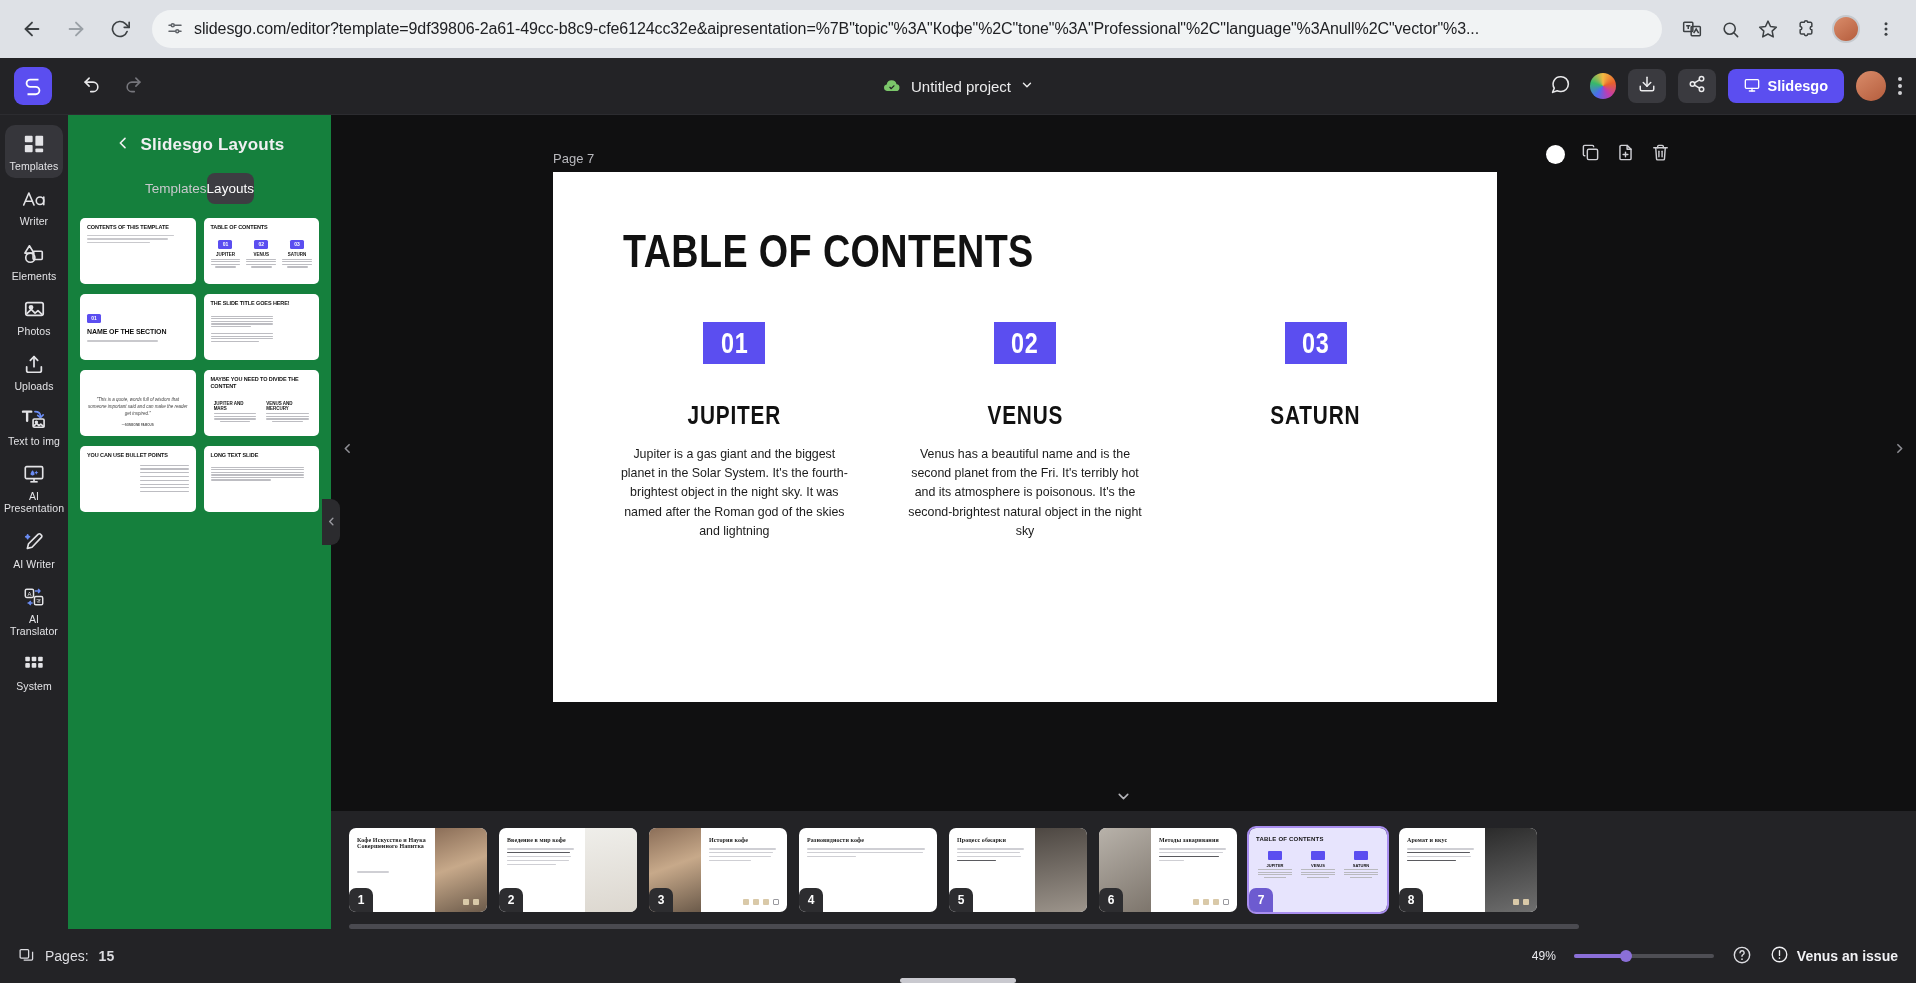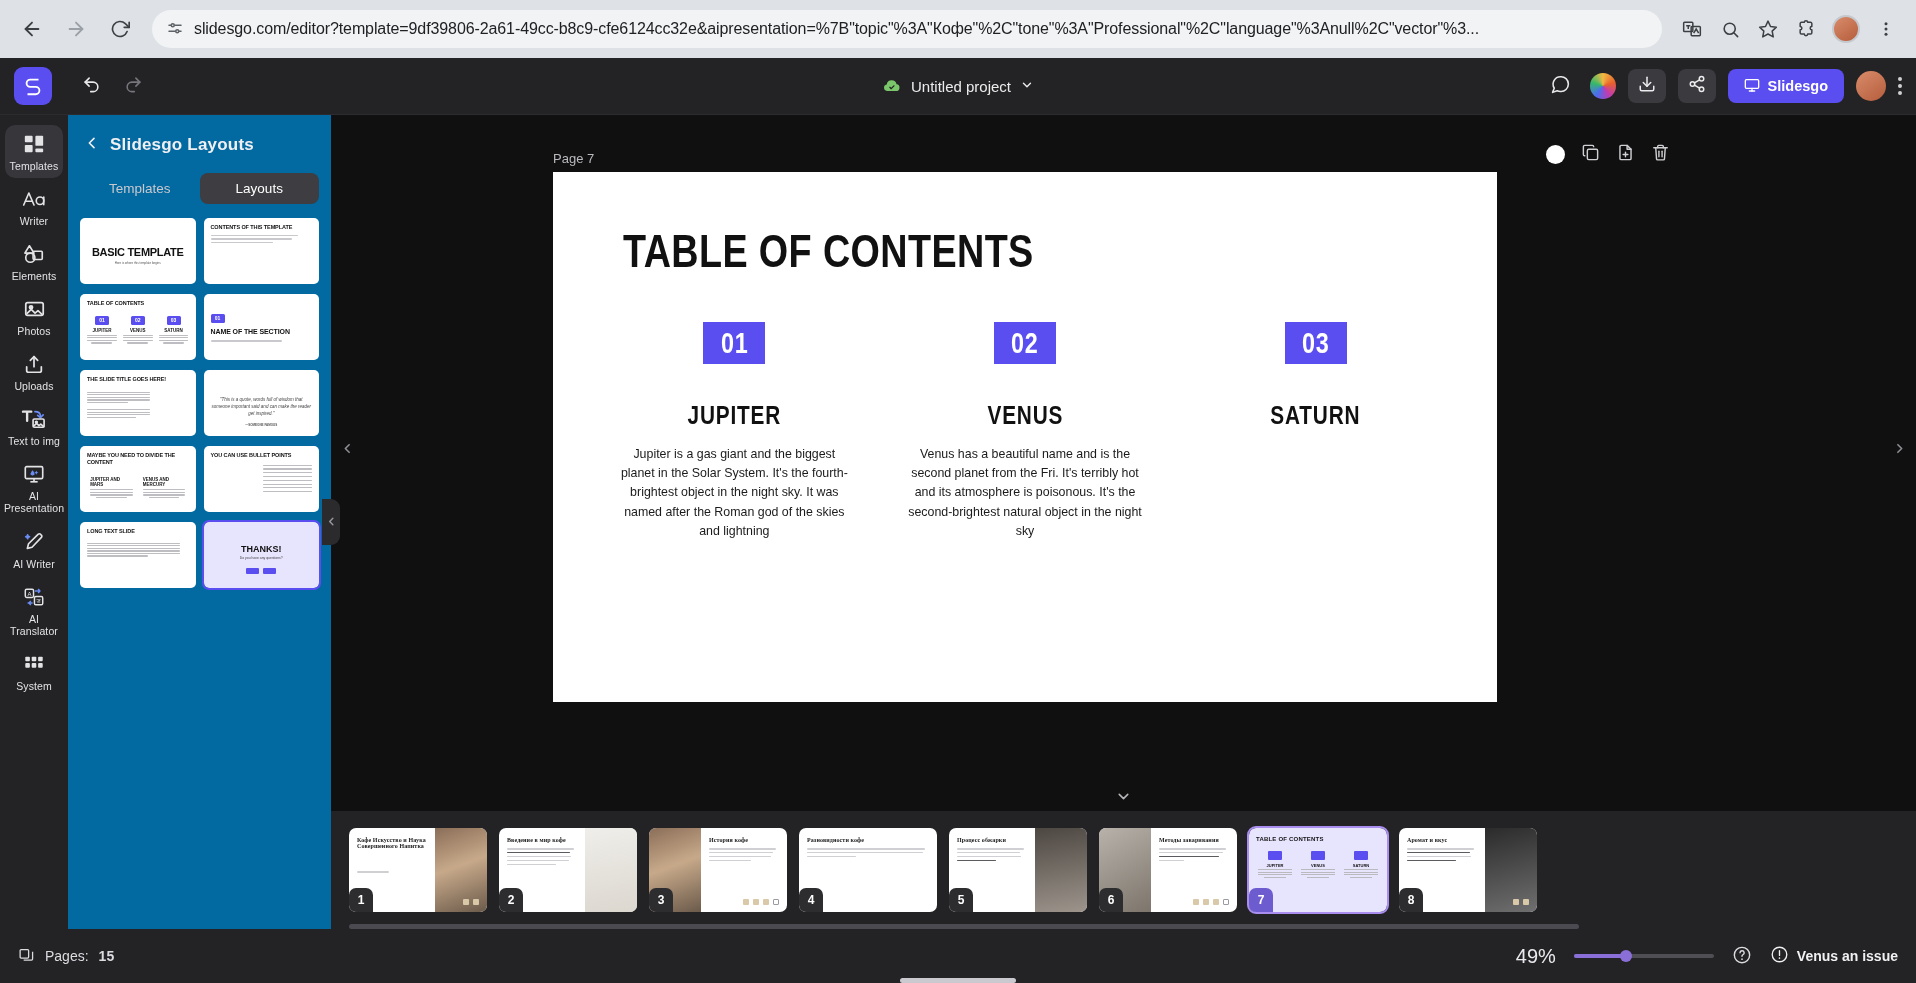--- a/index.html
+++ b/index.html
@@ -165,24 +165,25 @@
     color: #e3e3e6;
     text-align: center;
   }
   .rail-item.active { background: #36363b; }
   .rail-label { font-size: 10.5px; line-height: 1.15; letter-spacing: .1px; }
   .rail-icon { height: 24px; display:flex; align-items:center; justify-content:center; }
 
   
   .panel {
     width: 263px;
-    background: #0369a1;
+    background: #15803d;
     flex: none;
     display: flex; flex-direction: column;
     position: relative;
+    align-items: center;
   }
   .panel-head {
     display: flex; align-items: center; gap: 10px;
     padding: 20px 16px 8px;
     color: #f0f0f2;
   }
   .panel-head .ttl { font-size: 17px; font-weight: bold; letter-spacing:.2px; }
   .panel-tabs {
     display: flex;
     margin: 10px 12px 0;
@@ -404,21 +405,21 @@
   .bottom {
     height: 54px;
     background: #232326;
     display: flex; align-items: center;
     padding: 0 18px;
     color: #dcdce0;
     font-size: 14px;
     gap: 10px;
   }
   .bot-right { margin-left: auto; display:flex; align-items:center; gap: 18px; }
-  .zoom-pct { font-size: 20px; color:#eaeaee; }
+  .zoom-pct { font-size: 12px; color:#eaeaee; }
   .zoom-track {
     width: 140px; height: 4px; background: #4e4e54; border-radius: 3px;
     position: relative;
   }
   .zoom-fill { position:absolute;left:0;top:0;height:4px;background:#8b6fd8;border-radius:3px; }
   .zoom-knob {
     position:absolute; top:-4px; width:12px;height:12px;border-radius:50%;
     background:#8b6fd8;
   }
   .report { display:flex;align-items:center;gap:8px;font-weight:bold;font-size:14px;color:#f1f1f4; }
@@ -741,24 +742,20 @@
         <span class="ttl">Slidesgo Layouts</span>
       </div>
 
       <div class="panel-tabs">
         <div class="ptab">Templates</div>
         <div class="ptab sel">Layouts</div>
       </div>
 
       <div class="thumbs">
 
-        <div class="thumb">
-          <div class="t-big">BASIC TEMPLATE</div>
-          <div class="t-sub">Here is where this template begins</div>
-        </div>
 
         <div class="thumb">
           <div class="t-title">CONTENTS OF THIS TEMPLATE</div>
           <div class="t-lines">
               <i style="width:86%"></i>
               <i style="width:80%"></i>
               <i style="width:62%"></i>
             </div>
         </div>
 
@@ -871,28 +868,20 @@
           <div class="t-para" style="margin-top:8px">
             <i style="width:92%"></i>
               <i style="width:92%"></i>
               <i style="width:92%"></i>
               <i style="width:92%"></i>
               <i style="width:92%"></i>
               <i style="width:60%"></i>
           </div>
         </div>
 
-        <div class="thumb sel">
-          <div class="t-thanks">THANKS!</div>
-          <div class="t-thanks-sub">Do you have any questions?</div>
-          <div class="t-chips">
-              <i></i>
-              <i></i>
-            </div>
-        </div>
 
       </div>
 
       <div class="panel-handle">
         <span>
           <svg width="11" height="11" viewBox="0 0 24 24" fill="none" stroke="currentColor" stroke-width="3" stroke-linecap="round" stroke-linejoin="round">
               <polyline points="15 5 8 12 15 19"></polyline>
             </svg>
         </span>
       </div>

